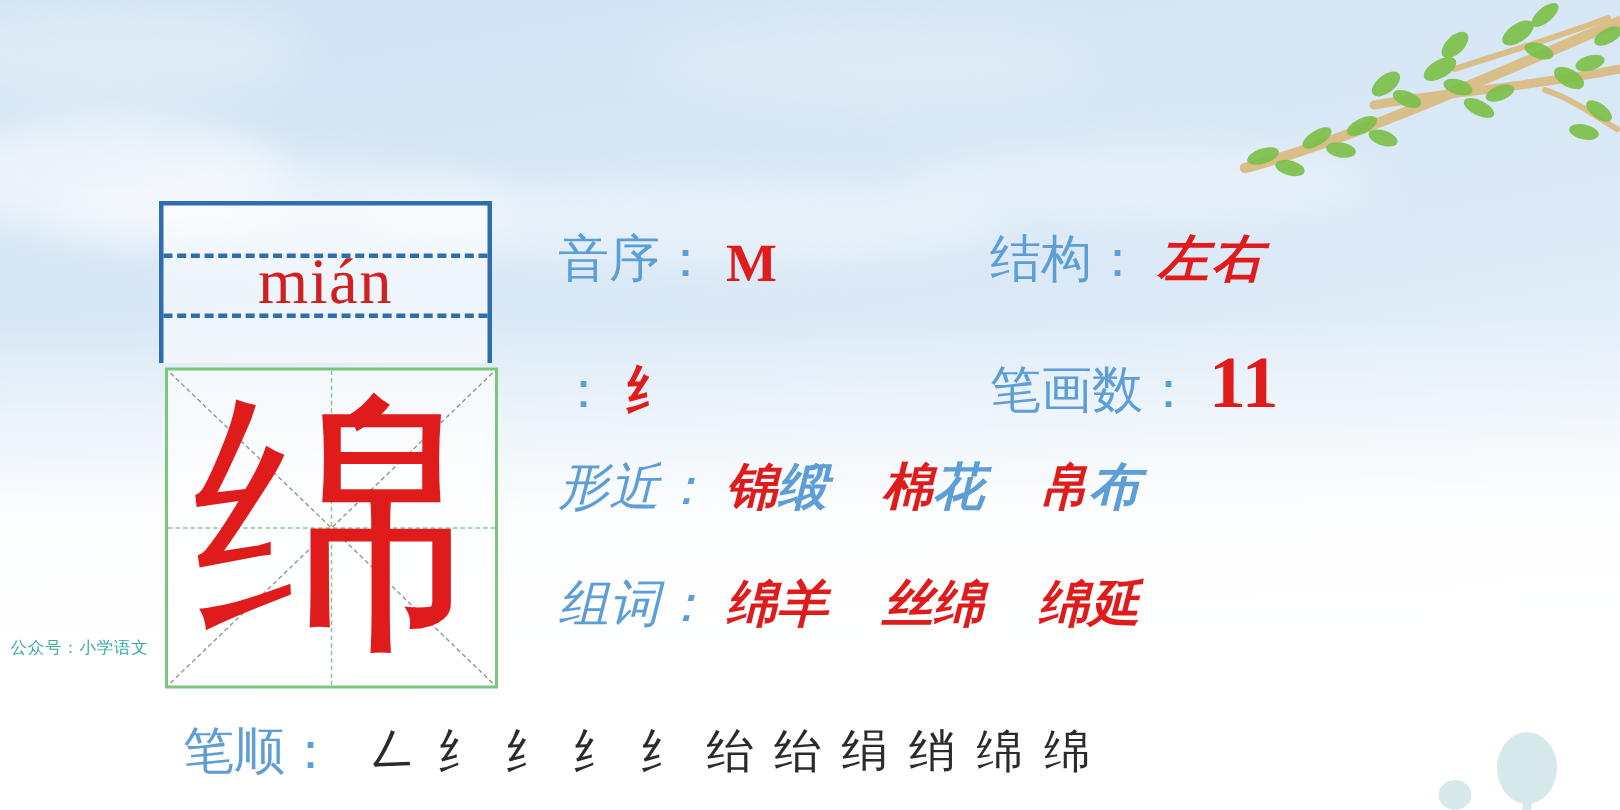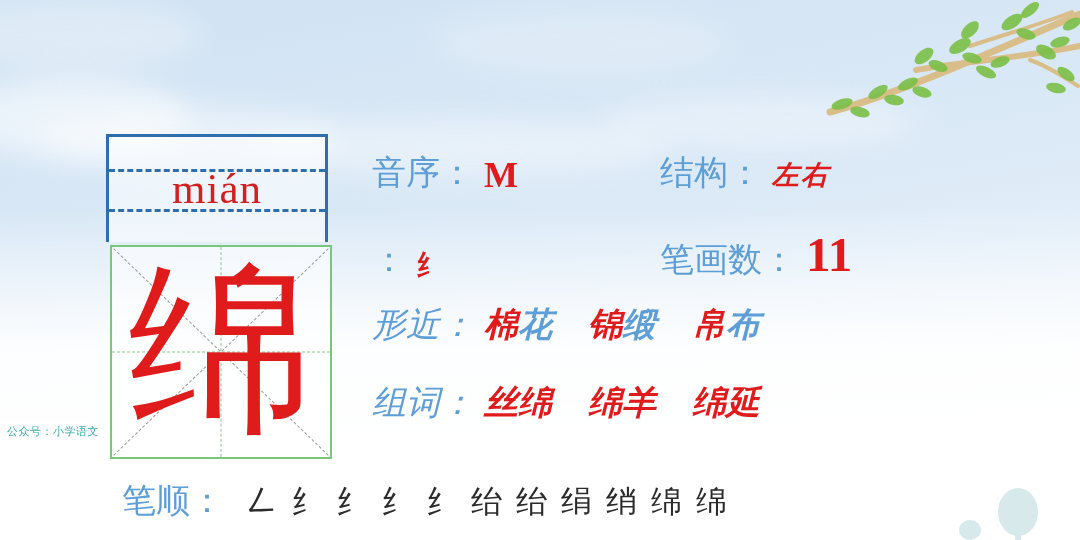--- a/index.html
+++ b/index.html
@@ -186,21 +186,21 @@
     white-space: nowrap;
   }
   .colon {
     color: #5e9ed6;
     font-size: 34px;
     font-family: "DejaVu Sans", "Liberation Sans", sans-serif;
     margin: 0 2px 0 0;
   }
   .value {
     color: #e01b1b;
-    font-size: 27px;
+    font-size: 34px;
     font-weight: bold;
     font-family: "DejaVu Sans", "Liberation Sans", sans-serif;
     margin-left: 8px;
     white-space: nowrap;
   }
   .value-serif-num {
     font-family: "Liberation Serif", "DejaVu Serif", serif;
     font-size: 36px;
   }
   .value-slant { font-style: italic; letter-spacing: 2px; }
@@ -348,32 +348,32 @@
         <span class="label">笔画数</span>
         <span class="colon">：</span>
         <span class="value value-num">11</span>
       </div>
     </div>
 
     <div class="info-row info-row-wide">
       <span class="label">形近</span>
       <span class="colon">：</span>
       <span class="word-list" id="similar-words">
+          <span class="word"><span class="ch-red">锦</span><span class="ch-blue">缎</span></span>
           <span class="word"><span class="ch-red">棉</span><span class="ch-blue">花</span></span>
-          <span class="word"><span class="ch-red">锦</span><span class="ch-blue">缎</span></span>
           <span class="word"><span class="ch-red">帛</span><span class="ch-blue">布</span></span>
         </span>
     </div>
 
     <div class="info-row info-row-wide">
       <span class="label">组词</span>
       <span class="colon">：</span>
       <span class="word-list" id="compound-words">
+          <span class="word ch-red">绵羊</span>
           <span class="word ch-red">丝绵</span>
-          <span class="word ch-red">绵羊</span>
           <span class="word ch-red">绵延</span>
         </span>
     </div>
 
   </div>
 
   <div id="stroke-row">
     <span id="stroke-label-wrap">
       <span id="stroke-label">笔顺</span><span id="stroke-label" class="" style="color:#5e9ed6;font-size:34px;font-family:'DejaVu Sans','Liberation Sans',sans-serif;">：</span>
     </span>

